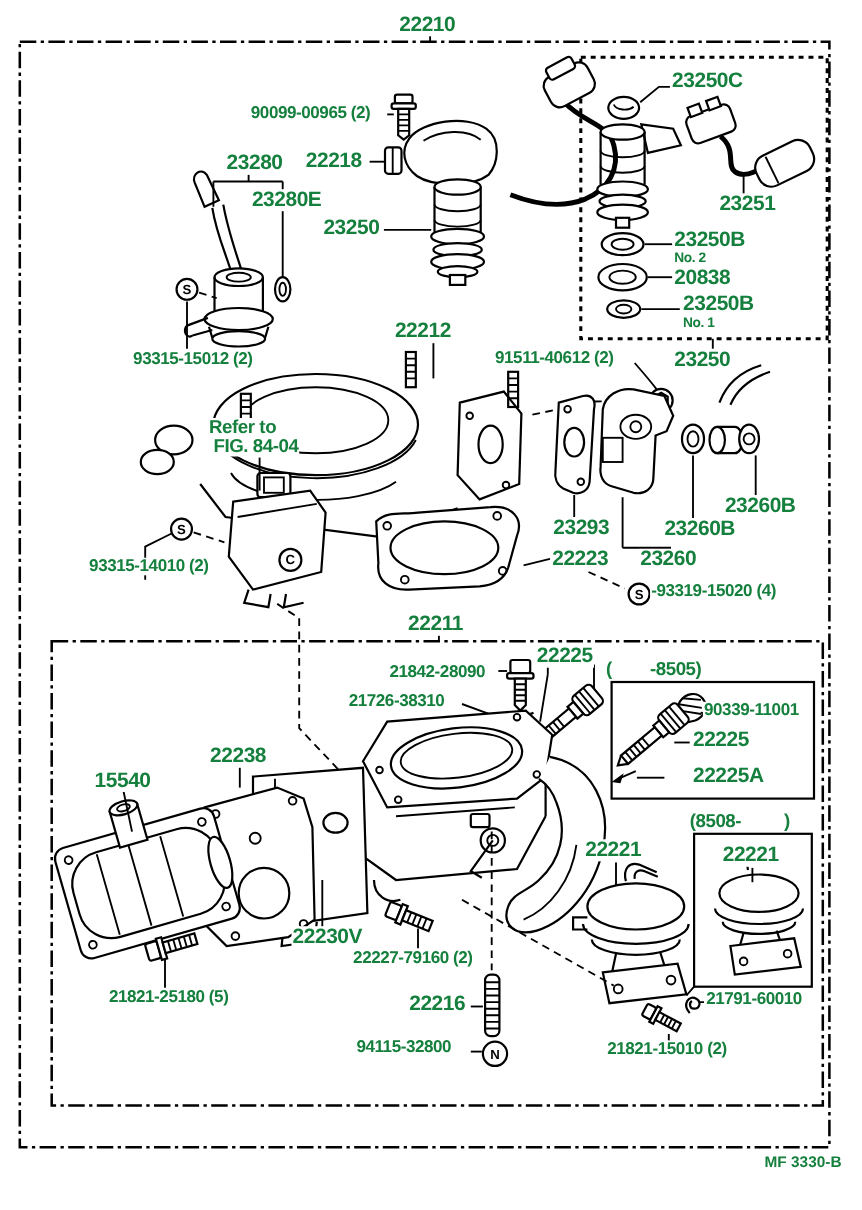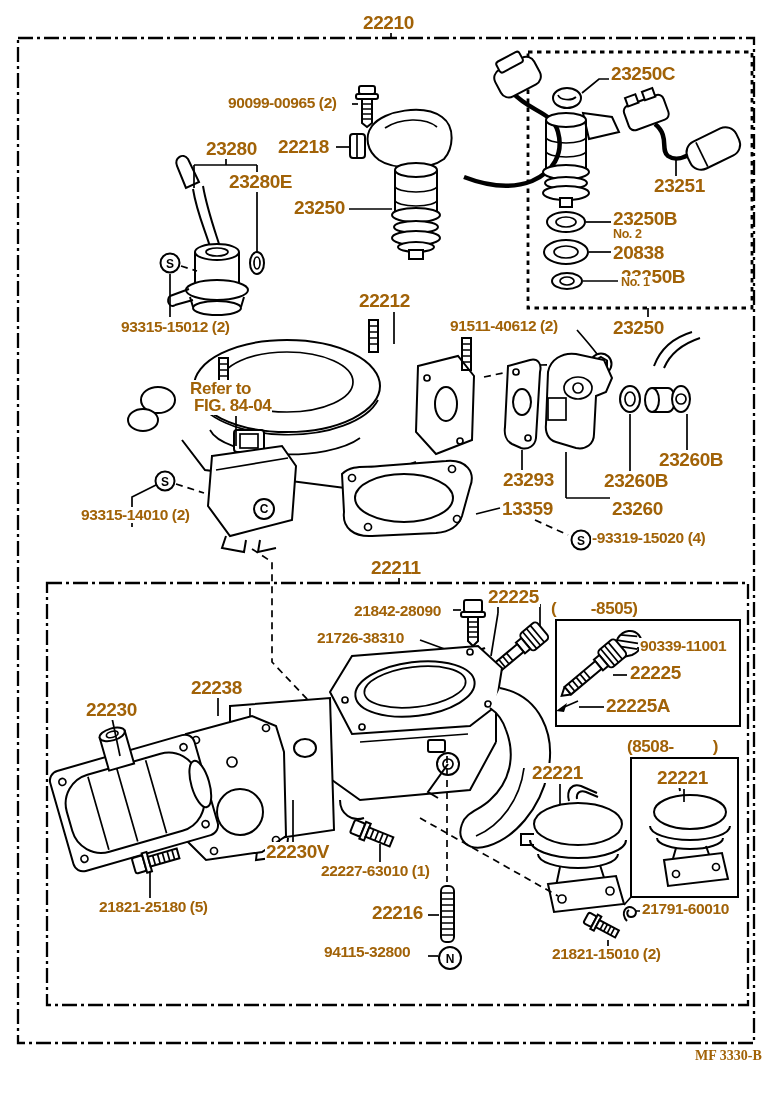--- a/index.html
+++ b/index.html
@@ -1,24 +1,24 @@
 <!DOCTYPE html>
 <html><head>
 <meta charset="utf-8">
 <style>
   html,body{margin:0;padding:0;background:#e8e8e8;}
   #page{position:relative;width:784px;height:1100px;background:#ffffff;overflow:hidden;
         font-family:"Liberation Sans",sans-serif;}
   #art{position:absolute;left:0;top:0;}
-  .lbl{position:absolute;font:bold 19px/1.04 "Liberation Sans",sans-serif;color:#a16207;
+  .lbl{position:absolute;font:bold 19px/1.04 "Liberation Sans",sans-serif;color:#15803d;
        background:#fff;white-space:pre;letter-spacing:-0.4px;padding:0 1px;}
   .sm{font-size:15.5px;}
   .md{font-size:17px;}
   .xs{font-size:12.5px;}
-  .ft{font-size:14px;letter-spacing:0;font-family:Liberation Serif, serif;}
+  .ft{font-size:14px;letter-spacing:0;}
   
   .k{fill:none;stroke:#000;stroke-width:2;}
   .kf{fill:#fff;stroke:#000;stroke-width:2;}
   .thin{fill:none;stroke:#000;stroke-width:1.7;}
   .dash{fill:none;stroke:#000;stroke-width:1.7;stroke-dasharray:7 5;}
   .chain{fill:none;stroke:#000;stroke-width:2.3;stroke-dasharray:15 4 3 4;}
   .dots{fill:none;stroke:#000;stroke-width:2.8;stroke-dasharray:4.5 4.5;}
   .wire{fill:none;stroke:#000;stroke-width:4.5;}
   .sym{font:bold 12px "Liberation Sans",sans-serif;text-anchor:middle;fill:#000;}
 </style>
@@ -400,49 +400,49 @@
 <div class="lbl" style="left:205px;top:139px">23280</div>
 <div class="lbl" style="left:277px;top:137px">22218</div>
 <div class="lbl" style="left:228px;top:172px">23280E</div>
 <div class="lbl" style="left:293px;top:198px">23250</div>
 <div class="lbl" style="left:610px;top:64px">23250C</div>
 <div class="lbl" style="left:653px;top:176px">23251</div>
 <div class="lbl" style="left:612px;top:209px">23250B</div>
 <div class="lbl xs" style="left:612px;top:228px">No. 2</div>
 <div class="lbl" style="left:612px;top:243px">20838</div>
 <div class="lbl" style="left:620px;top:267px">23250B</div>
-<div class="lbl xs" style="left:620px;top:276px">No. 1</div>
+<div class="lbl xs" style="left:620px;top:287px">No. 1</div>
 <div class="lbl" style="left:612px;top:318px">23250</div>
 <div class="lbl" style="left:358px;top:291px">22212</div>
 <div class="lbl sm" style="left:449px;top:318px">91511-40612 (2)</div>
 <div class="lbl sm" style="left:120px;top:319px">93315-15012 (2)</div>
 <div class="lbl md" style="left:189px;top:380px">Refer to</div>
 <div class="lbl md" style="left:193px;top:397px">FIG. 84-04</div>
 <div class="lbl" style="left:502px;top:470px">23293</div>
 <div class="lbl" style="left:658px;top:450px">23260B</div>
 <div class="lbl" style="left:603px;top:471px">23260B</div>
-<div class="lbl" style="left:501px;top:499px">13359</div>
-<div class="lbl" style="left:611px;top:499px">23260</div>
+<div class="lbl" style="left:501px;top:499px">22223</div>
+<div class="lbl" style="left:581px;top:499px">23260</div>
 <div class="lbl sm" style="left:591px;top:530px">-93319-15020 (4)</div>
 <div class="lbl sm" style="left:80px;top:507px">93315-14010 (2)</div>
 <div class="lbl" style="left:370px;top:558px">22211</div>
 <div class="lbl sm" style="left:353px;top:603px">21842-28090</div>
 <div class="lbl" style="left:487px;top:587px">22225</div>
 <div class="lbl md" style="left:550px;top:600px">(        -8505)</div>
 <div class="lbl sm" style="left:639px;top:638px">90339-11001</div>
 <div class="lbl" style="left:629px;top:663px">22225</div>
-<div class="lbl" style="left:605px;top:696px">22225A</div>
+<div class="lbl" style="left:629px;top:696px">22225A</div>
 <div class="lbl sm" style="left:316px;top:630px">21726-38310</div>
 <div class="lbl" style="left:190px;top:678px">22238</div>
-<div class="lbl" style="left:85px;top:700px">22230</div>
+<div class="lbl" style="left:85px;top:700px">15540</div>
 <div class="lbl md" style="left:626px;top:738px">(8508-         )</div>
 <div class="lbl" style="left:531px;top:763px">22221</div>
 <div class="lbl" style="left:656px;top:768px">22221</div>
 <div class="lbl" style="left:265px;top:842px">22230V</div>
-<div class="lbl sm" style="left:320px;top:863px">22227-63010 (1)</div>
+<div class="lbl sm" style="left:320px;top:863px">22227-79160 (2)</div>
 <div class="lbl sm" style="left:98px;top:899px">21821-25180 (5)</div>
 <div class="lbl" style="left:371px;top:903px">22216</div>
 <div class="lbl sm" style="left:323px;top:944px">94115-32800</div>
 <div class="lbl sm" style="left:641px;top:901px">21791-60010</div>
 <div class="lbl sm" style="left:551px;top:946px">21821-15010 (2)</div>
 <div class="lbl ft" style="left:694px;top:1049px">MF 3330-B</div>
 
 </div>
 
 </body></html>

